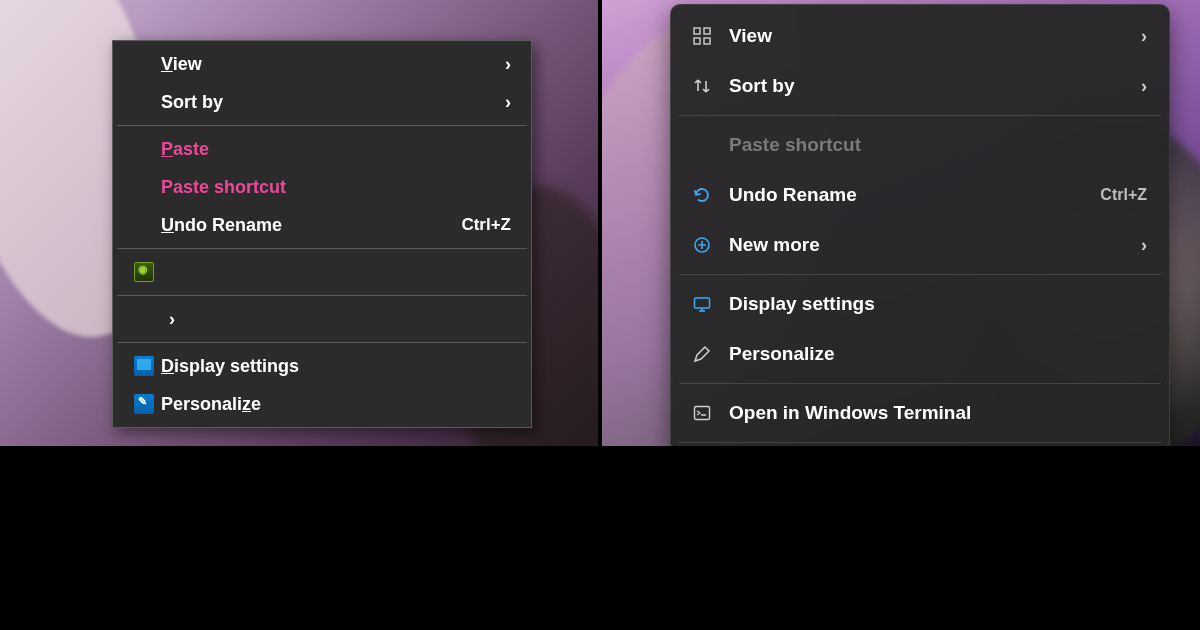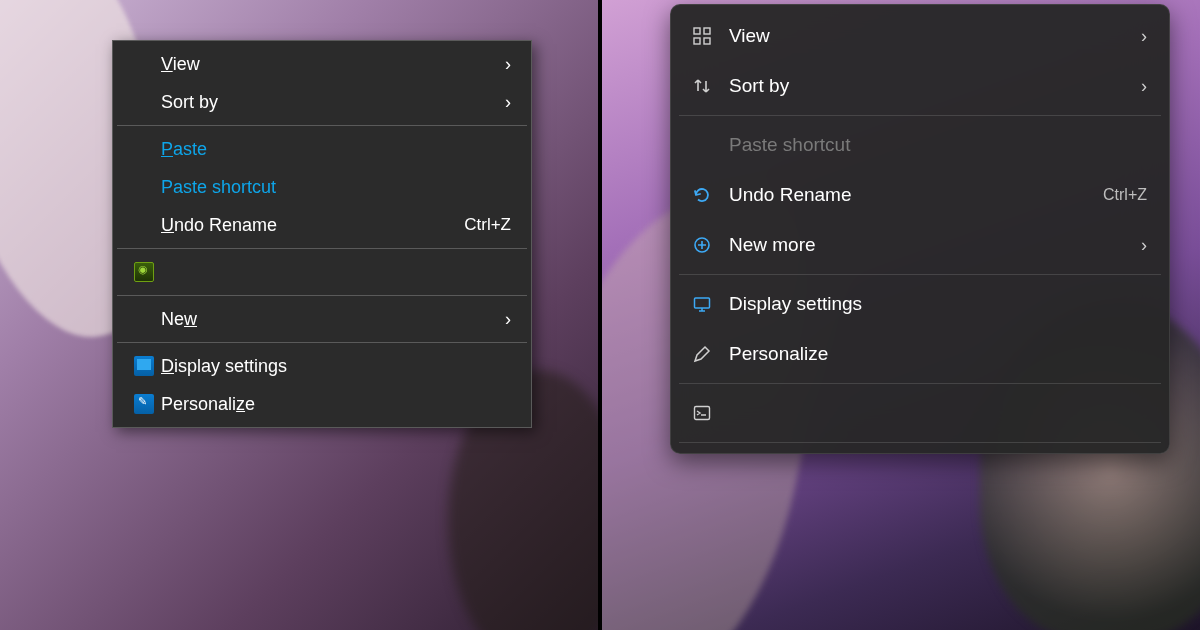--- a/index.html
+++ b/index.html
@@ -8,22 +8,23 @@
     height: 630px;
     background: #000;
     font-family: "Segoe UI", sans-serif;
     font-size: 18px;
     color: #fff;
     display: flex;
     overflow: hidden;
   }
   .panel {
     position: relative;
-    height: 630px;
+    height: 446px;
     overflow: hidden;
+    font-weight: bold;
   }
   .panel.left { width: 598px; }
   .divider-center { width: 4px; background: #000; }
   .panel.right { width: 598px; }
   .bg {
     position: absolute;
     inset: 0;
   }
   .bg.left {
     background: linear-gradient(135deg, #cfb8d8 0%, #a07fa8 30%, #5d3f5e 70%, #2c1d2f 100%);
@@ -54,21 +55,21 @@
     padding: 0 18px 0 12px;
   }
   .menu10 .item .icon-slot {
     width: 34px;
     display: flex;
     justify-content: center;
   }
   .menu10 .item .label { flex: 1; }
   .menu10 .item .accel { color: #fff; font-size: 17px; }
   .menu10 .item.disabled .label,
-  .menu10 .item.disabled .accel { color: #0ea5e9; }
+  .menu10 .item.disabled .accel { color: #ec4899; }
   .menu10 .sep {
     height: 1px;
     background: #5a5a5a;
     margin: 4px 2px;
   }
   .menu10 .arrow { color: #fff; font-size: 18px; margin-left: 8px; }
   .underline-specific { text-decoration: underline; }
 
   .icon16 { width:20px; height:20px; display:inline-block; }
   .nvidia-icon { background: linear-gradient(#3a5f0b,#1f3305); border:1px solid #6fa012; border-radius:2px; position:relative;}
@@ -148,21 +149,20 @@
     </div>
     <div class="sep"></div>
     <div class="item">
       <span class="icon-slot">
           <span class="icon16 nvidia-icon"></span>
         </span>
     </div>
     <div class="sep"></div>
     <div class="item">
       <span class="icon-slot"></span>
-      <span class="label">Ne<span class="underline-specific">w</span></span>
       <span class="arrow">›</span>
     </div>
     <div class="sep"></div>
     <div class="item">
       <span class="icon-slot">
           <span class="icon16 display-icon"></span>
         </span>
       <span class="label"><span class="underline-specific">D</span>isplay settings</span>
     </div>
     <div class="item">
@@ -249,16 +249,17 @@
       <span class="label">Personalize</span>
     </div>
     <div class="sep"></div>
     <div class="item">
       <span class="icon-slot">
         <svg width="18" height="18" viewBox="0 0 18 18" fill="none" stroke="#d0d0d0" stroke-width="1.4">
             <rect x="1.5" y="2.5" width="15" height="13" rx="1.5"></rect>
             <path d="M4 7l3 2-3 2M8 11h5"></path>
           </svg>
       </span>
+      <span class="label">Open in Windows Terminal</span>
     </div>
     <div class="sep"></div>
   </div>
 </div>
 
 </body></html>

